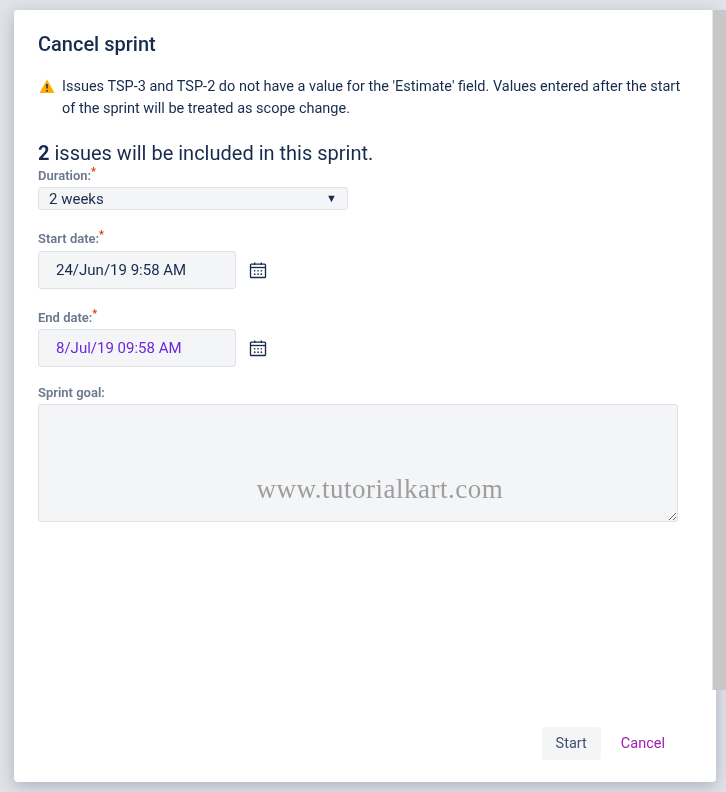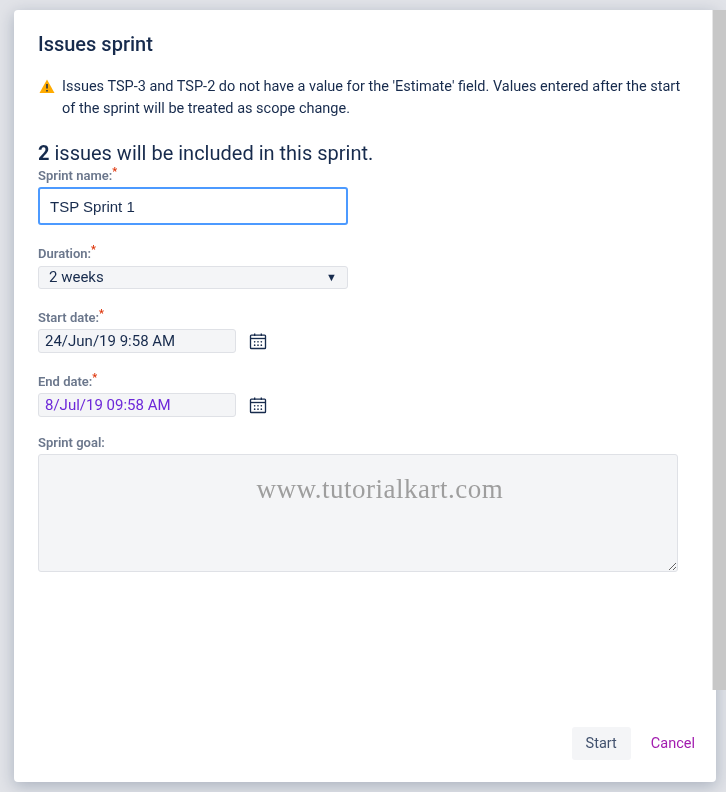--- a/index.html
+++ b/index.html
@@ -114,25 +114,25 @@
       font-size: 11px;
       color: #172b4d;
     }
     .date-row {
       display: flex;
       align-items: center;
       gap: 12px;
     }
     .date-input {
       width: 198px;
-      height: 24px;
+      height: 38px;
       background: #f4f5f7;
       border: 1px solid #dfe1e6;
       border-radius: 3px;
-      padding: 0 6px;
+      padding: 0 17px;
       font-size: 15px;
       color: #172b4d;
       display: flex;
       align-items: center;
     }
     .date-input.disabled {
       color: #6d28d9;
     }
     .calendar-icon {
       width: 20px;
@@ -160,21 +160,21 @@
       transform: translateX(-44%);
       font-family: Georgia, 'Times New Roman', serif;
       font-size: 27px;
       color: #9e9e9e;
       letter-spacing: 0.5px;
       pointer-events: none;
       user-select: none;
       white-space: nowrap;
     }
     .modal-footer {
-      padding: 14px 7px 22px 24px;
+      padding: 14px 37px 22px 24px;
       display: flex;
       justify-content: flex-end;
       align-items: flex-end;
       gap: 6px;
     }
     .btn {
       padding: 8px 14px;
       font-size: 14.5px;
       border: none;
       border-radius: 3px;
@@ -205,43 +205,37 @@
     }
   </style>
 </head>
 <body>
 
 <div class="modal-backdrop"></div>
 
 <div class="modal">
   <div class="modal-body">
 
-    <h2 class="modal-title">Issues sprint</h2>
+    <h2 class="modal-title">Cancel sprint</h2>
 
     <div class="warning-row">
       <span class="warning-icon">
         <svg viewBox="0 0 24 24" width="18" height="18">
           <path d="M12 2 L22 20 L2 20 Z" fill="#ffab00"></path>
           <rect x="11" y="8" width="2" height="6" fill="#172b4d"></rect>
           <rect x="11" y="16" width="2" height="2" fill="#172b4d"></rect>
         </svg>
       </span>
       <div class="warning-text">Issues TSP-3 and TSP-2 do not have a value for the 'Estimate' field. Values entered after the start of the sprint will be treated as scope change.</div>
     </div>
 
     <div class="issue-count-row">
       <strong>2</strong><span> issues will be included in this sprint.</span>
     </div>
 
-    <div class="field">
-      <label class="field-label">
-        <span>Sprint name:</span><span class="required-star">*</span>
-      </label>
-      <input type="text" class="text-input" value="TSP Sprint 1" style="">
-    </div>
 
     <div class="field">
       <label class="field-label">
         <span>Duration:</span><span class="required-star">*</span>
       </label>
       <div class="select-wrap">
         <span>2 weeks</span>
         <span class="select-caret">▼</span>
       </div>
     </div>

